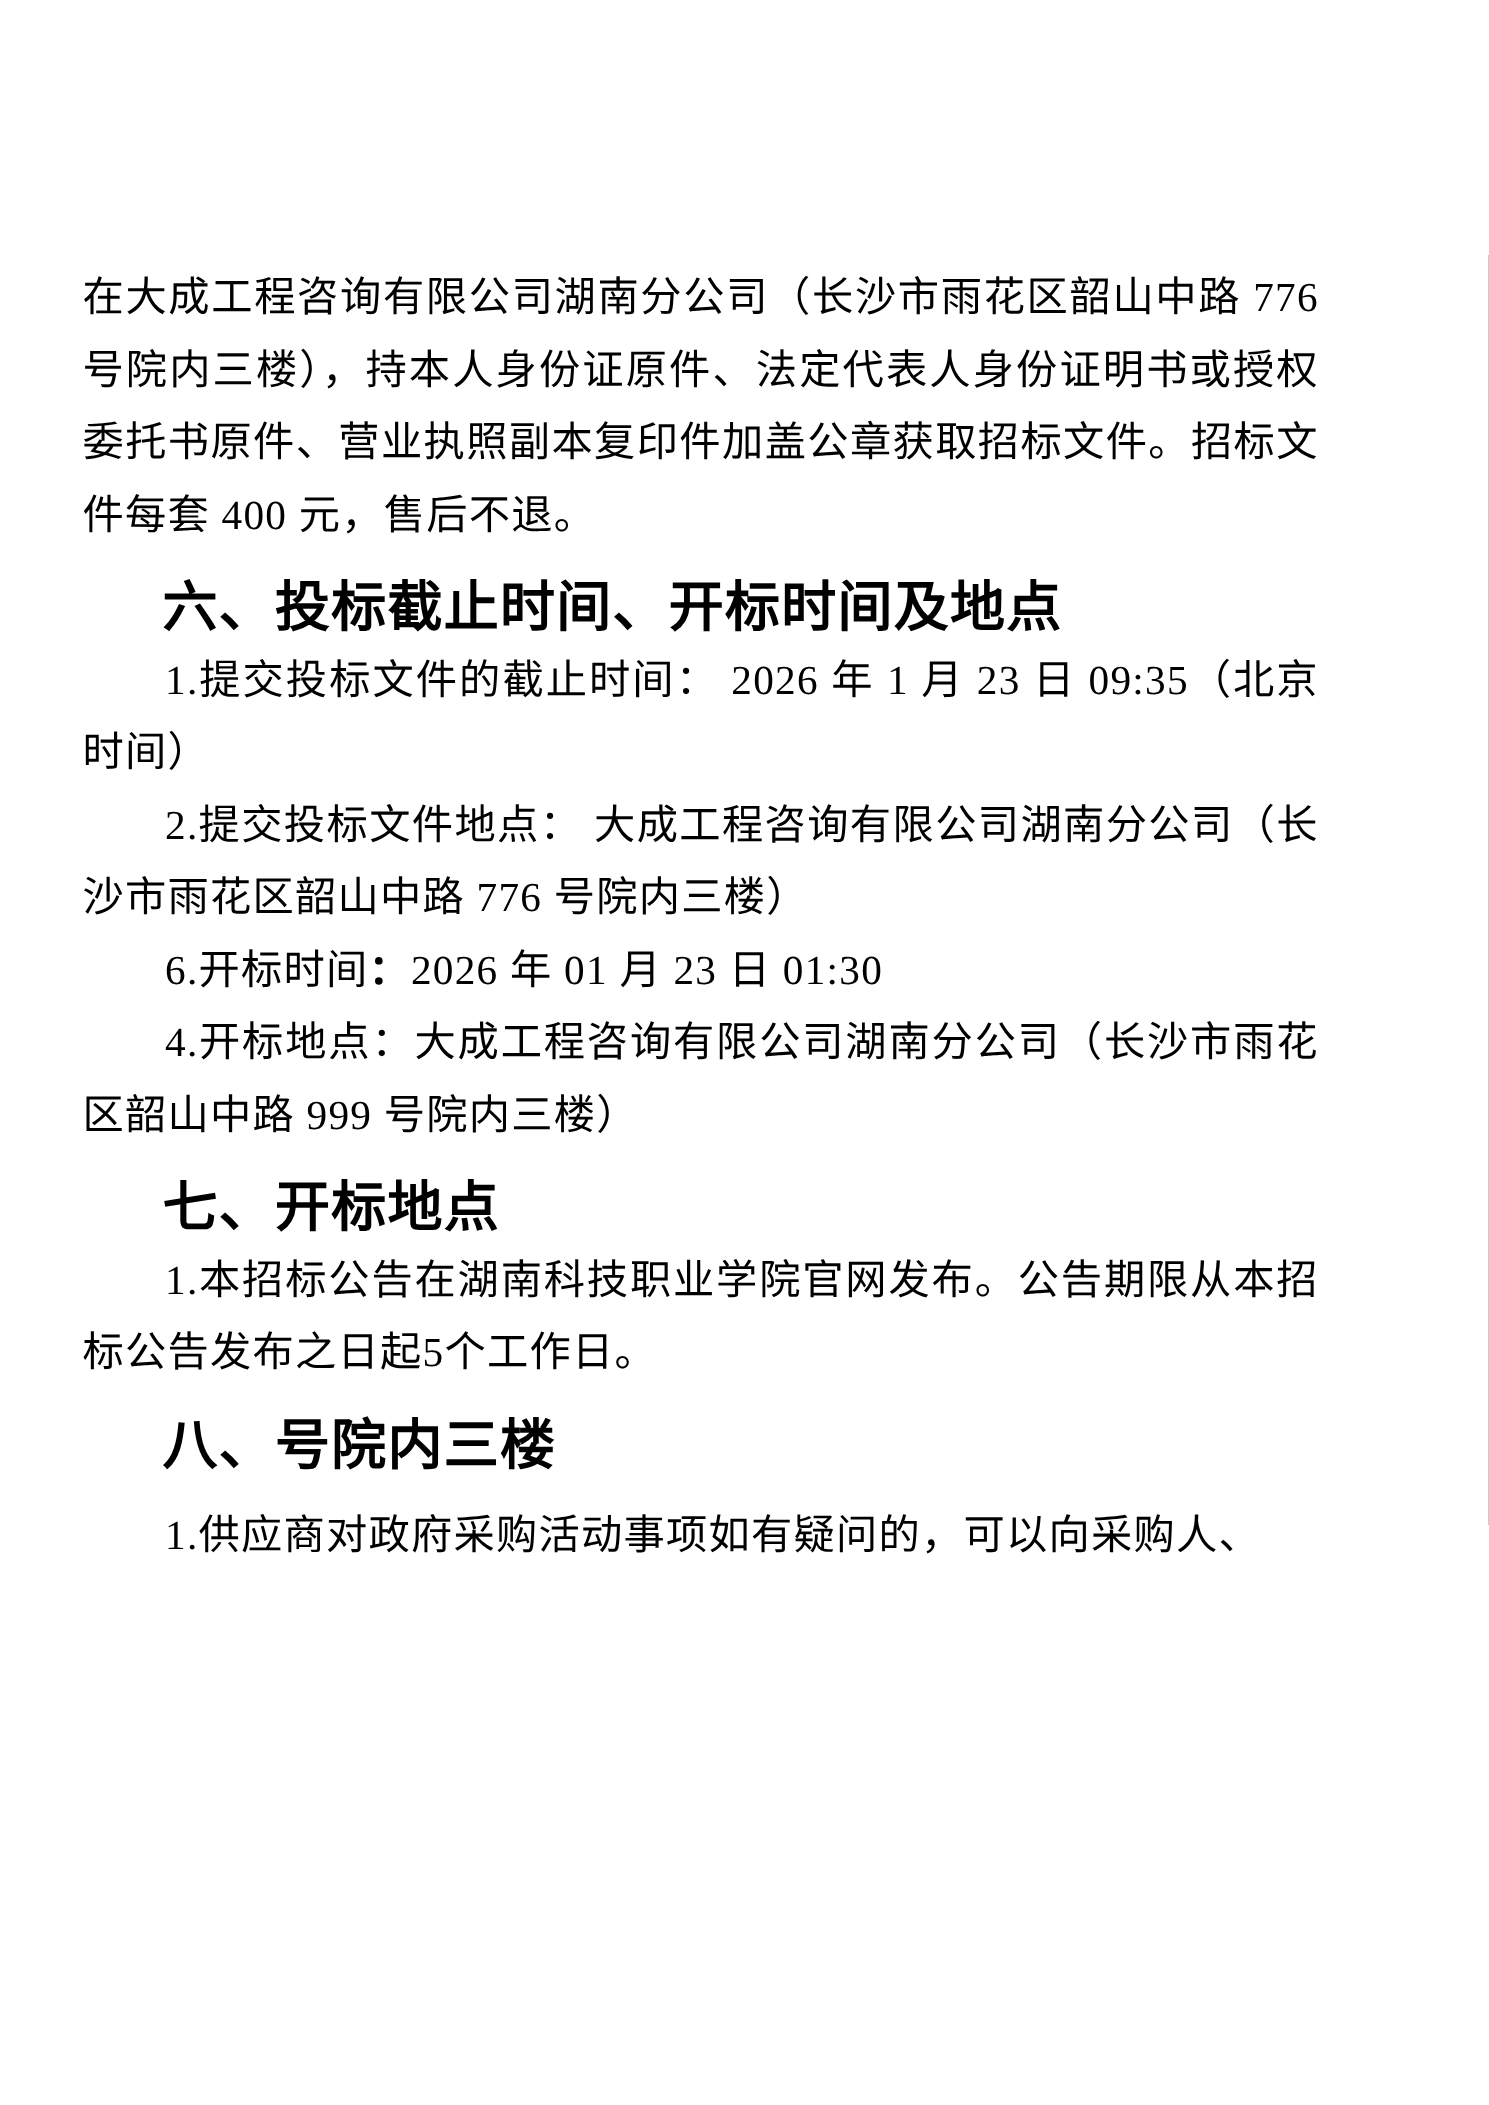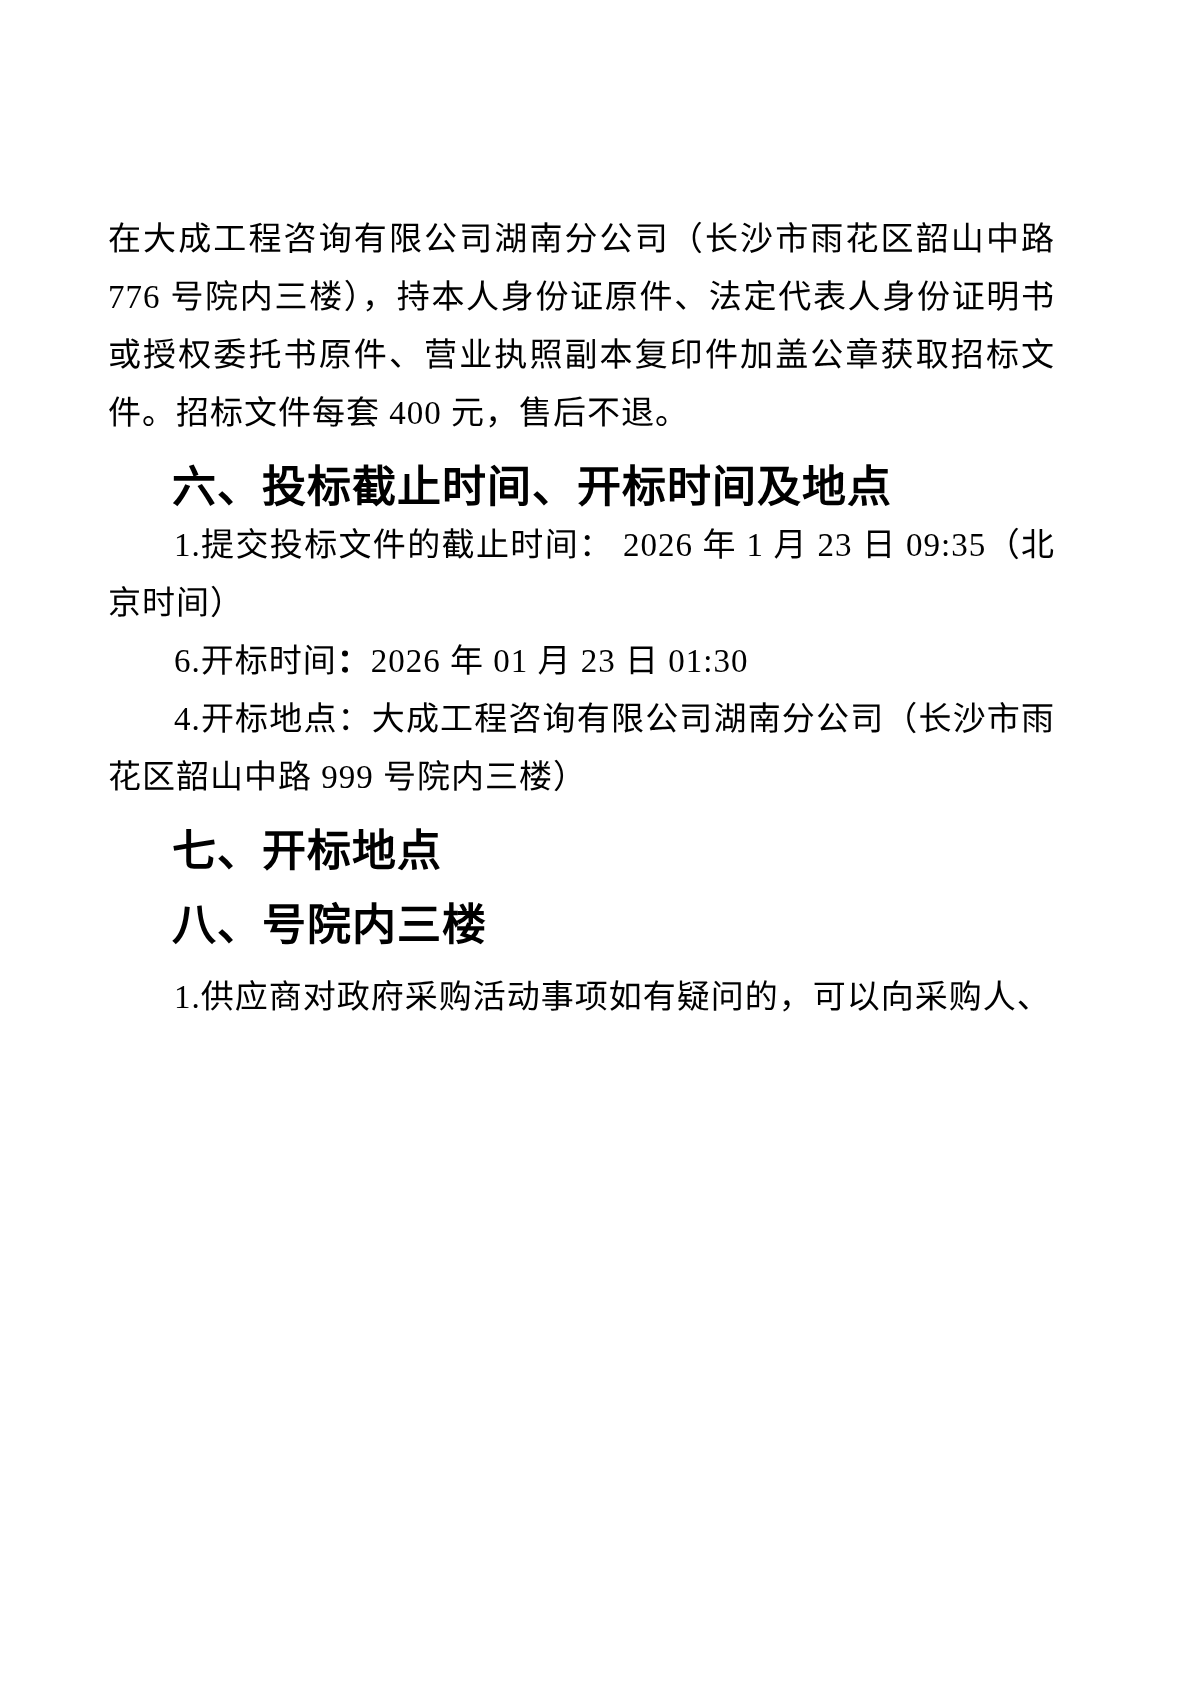--- a/index.html
+++ b/index.html
@@ -8,21 +8,21 @@
     padding: 0;
     background: #808080;
   }
   .page {
     position: relative;
     width: 1191px;
     height: 1684px;
     margin: 0 auto;
     background: #ffffff;
     box-sizing: border-box;
-    padding: 210px 136px 0 108px;
+    padding: 210px 136px 0 66px;
     overflow: hidden;
     font-family: "Liberation Serif", "DejaVu Serif", serif;
     font-size: 33px;
     color: #000000;
   }
   .para {
     margin: 0;
     line-height: 58px;
     text-align: justify;
     letter-spacing: 1px;
@@ -46,18 +46,20 @@
     font-weight: bold;
   }
 </style>
 </head>
 <body>
 
 <main class="page" style="background: rgb(255, 255, 255); color: rgb(0, 0, 0);">
     <p class="para"><span>在大成工程咨询有限公司湖南分公司（长沙市雨花区韶山中路 776 号院内三楼），持本人身份证原件、法定代表人身份证明书或授权委托书原件、营业执照副本复印件加盖公章获取招标文件。招标文件每套 400 元，售后不退。</span></p>
     <div class="heading"><span>六、投标截止时间、开标时间及地点</span></div>
     <p class="para indent"><span>1.提交投标文件的截止时间： 2026 年 1 月 23 日 09:35（北京时间）</span></p>
+    <p class="para indent"><span>2.提交投标文件地点： 大成工程咨询有限公司湖南分公司（长沙市雨花区韶山中路 776 号院内三楼）</span></p>
     <p class="para indent"><span>6.开标时间</span><span class="bold">：</span><span>2026 年 01 月 23 日 01:30</span></p>
     <p class="para indent"><span>4.开标地点：大成工程咨询有限公司湖南分公司（长沙市雨花区韶山中路 999 号院内三楼）</span></p>
     <div class="heading"><span>七、开标地点</span></div>
+    <p class="para indent"><span>1.本招标公告在湖南科技职业学院官网发布。公告期限从本招标公告发布之日起5个工作日。</span></p>
     <div class="heading"><span>八、号院内三楼</span></div>
     <p class="para indent spaced"><span>1.供应商对政府采购活动事项如有疑问的，可以向采购人、</span></p>
   </main>
 
 </body></html>

